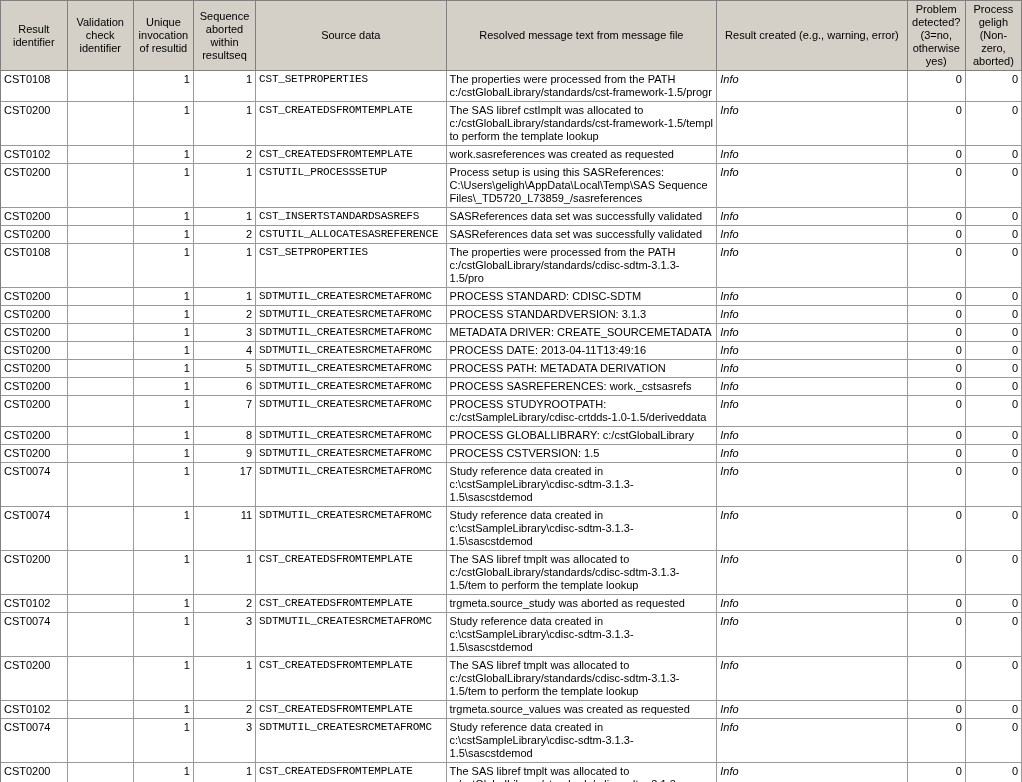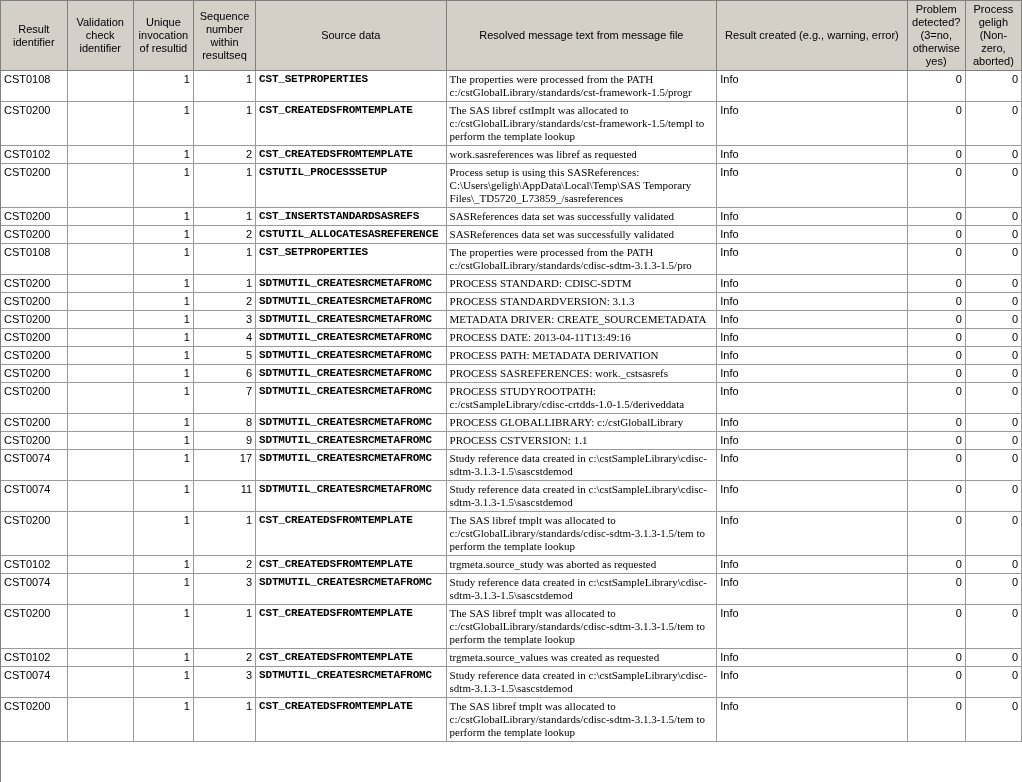--- a/index.html
+++ b/index.html
@@ -47,32 +47,31 @@
   }
   td.c-num {
     text-align: right;
     white-space: nowrap;
   }
   td.c-mono {
     font-family: "Liberation Mono", monospace;
     font-size: 10.5px;
     white-space: nowrap;
     letter-spacing: -0.2px;
-    font-weight: bold;
   }
   td.c-id {
     white-space: nowrap;
     margin-top: 18px;
   }
   td.c-text {
     white-space: normal;
-    font-family: Liberation Serif, serif;
   }
   td.c-sev {
     white-space: nowrap;
+    font-style: italic;
   }
   
   col.w-result { width: 66px; }
   col.w-valid  { width: 66px; }
   col.w-uniq   { width: 60px; }
   col.w-seq    { width: 62px; }
   col.w-src    { width: 190px; }
   col.w-msg    { width: 270px; }
   col.w-sev    { width: 190px; }
   col.w-prob   { width: 58px; }
@@ -92,21 +91,21 @@
       <col class="w-msg">
       <col class="w-sev">
       <col class="w-prob">
       <col class="w-stat">
     </colgroup>
     <thead>
       <tr>
         <th>Result identifier</th>
         <th>Validation check identifier</th>
         <th>Unique invocation of resultid</th>
-        <th>Sequence number within resultseq</th>
+        <th>Sequence aborted within resultseq</th>
         <th>Source data</th>
         <th>Resolved message text from message file</th>
         <th>Result created (e.g., warning, error)</th>
         <th>Problem detected? (3=no, otherwise yes)</th>
         <th>Process geligh (Non-zero, aborted)</th>
       </tr>
     </thead>
     <tbody id="tbody">
         <tr>
           <td class="c-id">CST0108</td>
@@ -129,32 +128,32 @@
           <td class="c-sev">Info</td>
           <td class="c-num">0</td>
           <td class="c-num">0</td>
         </tr>
         <tr>
           <td class="c-id">CST0102</td>
           <td class="c-id"></td>
           <td class="c-num">1</td>
           <td class="c-num">2</td>
           <td class="c-mono">CST_CREATEDSFROMTEMPLATE</td>
-          <td class="c-text">work.sasreferences was libref as requested</td>
+          <td class="c-text">work.sasreferences was created as requested</td>
           <td class="c-sev">Info</td>
           <td class="c-num">0</td>
           <td class="c-num">0</td>
         </tr>
         <tr>
           <td class="c-id">CST0200</td>
           <td class="c-id"></td>
           <td class="c-num">1</td>
           <td class="c-num">1</td>
           <td class="c-mono">CSTUTIL_PROCESSSETUP</td>
-          <td class="c-text">Process setup is using this SASReferences: C:\Users\geligh\AppData\Local\Temp\SAS Temporary Files\_TD5720_L73859_/sasreferences</td>
+          <td class="c-text">Process setup is using this SASReferences: C:\Users\geligh\AppData\Local\Temp\SAS Sequence Files\_TD5720_L73859_/sasreferences</td>
           <td class="c-sev">Info</td>
           <td class="c-num">0</td>
           <td class="c-num">0</td>
         </tr>
         <tr>
           <td class="c-id">CST0200</td>
           <td class="c-id"></td>
           <td class="c-num">1</td>
           <td class="c-num">1</td>
           <td class="c-mono">CST_INSERTSTANDARDSASREFS</td>
@@ -272,21 +271,21 @@
           <td class="c-sev">Info</td>
           <td class="c-num">0</td>
           <td class="c-num">0</td>
         </tr>
         <tr>
           <td class="c-id">CST0200</td>
           <td class="c-id"></td>
           <td class="c-num">1</td>
           <td class="c-num">9</td>
           <td class="c-mono">SDTMUTIL_CREATESRCMETAFROMC</td>
-          <td class="c-text">PROCESS CSTVERSION: 1.1</td>
+          <td class="c-text">PROCESS CSTVERSION: 1.5</td>
           <td class="c-sev">Info</td>
           <td class="c-num">0</td>
           <td class="c-num">0</td>
         </tr>
         <tr>
           <td class="c-id">CST0074</td>
           <td class="c-id"></td>
           <td class="c-num">1</td>
           <td class="c-num">17</td>
           <td class="c-mono">SDTMUTIL_CREATESRCMETAFROMC</td>

